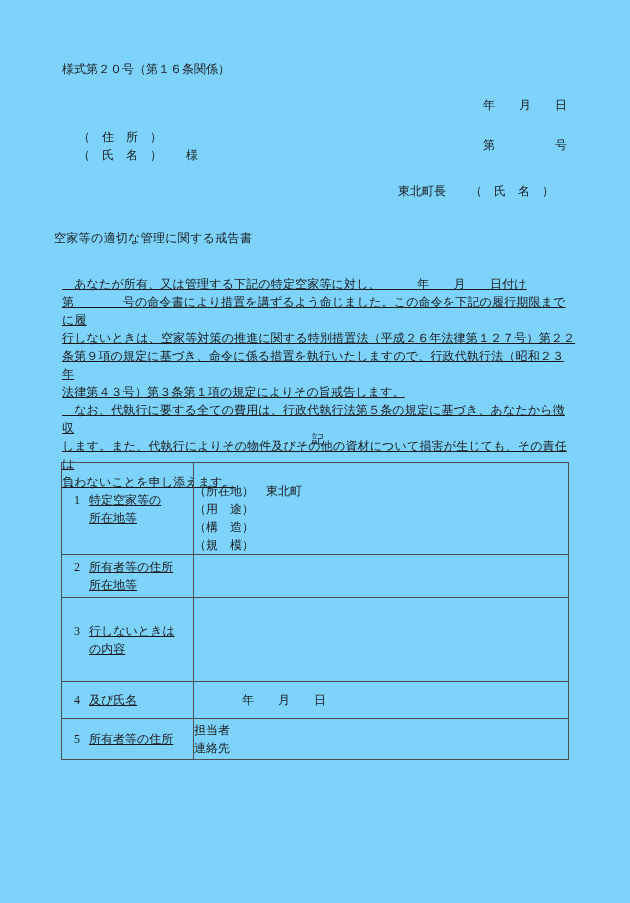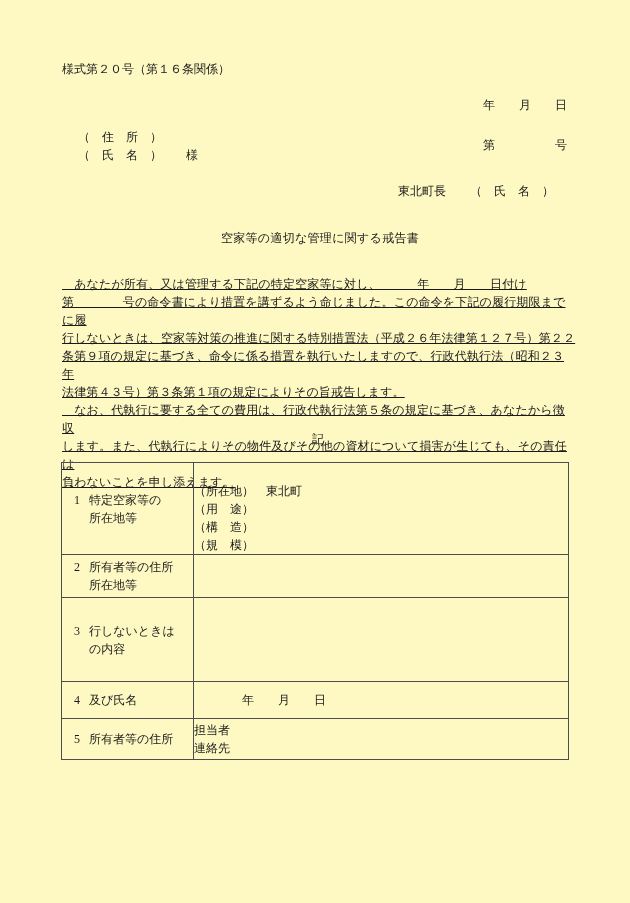--- a/index.html
+++ b/index.html
@@ -4,35 +4,35 @@
 <style>
   html, body {
     margin: 0;
     padding: 0;
     background: #fcfcfc;
   }
   .page {
     position: relative;
     width: 630px;
     height: 903px;
-    background: #fef9c3;
+    background: #7dd3fc;
     color: #1a1a1a;
     font-family: "Liberation Serif", "DejaVu Serif", serif;
     font-size: 12px;
     line-height: 18px;
     overflow: hidden;
   }
   .abs { position: absolute; }
   .form-number { left: 62px; top: 60px; }
   .doc-number  { right: 63px; top: 92px; text-align: center; margin-top: 44px; }
   .doc-date    { right: 63px; top: 96px; text-align: right; }
   .addr-block  { left: 78px; top: 128px; }
   .addr-block div { height: 18px; }
   .issuer      { right: 76px; top: 182px; text-align: right; }
-  .doc-title   { left: 64px; top: 229px; width: 512px; text-align: center; letter-spacing: 0.3px; }
+  .doc-title   { left: 54px; top: 229px; width: 512px; text-align: left; letter-spacing: 0.3px; }
   .body-text   {
     left: 62px; top: 275px; width: 514px;
     white-space: pre-line;
     letter-spacing: 0.15px;
     text-decoration: underline;
   }
   .ki-heading  { left: 62px; top: 430px; width: 512px; text-align: center; }
 
   .form-table {
     position: absolute;
@@ -49,21 +49,21 @@
     vertical-align: middle;
     padding: 0;
   }
   .label-cell { width: 131px; }
   .label-wrap {
     display: flex;
     align-items: flex-start;
     padding: 2px 2px 2px 12px;
   }
   .row-no { flex: 0 0 15px; }
-  .row-label { flex: 1; white-space: pre-line; }
+  .row-label { flex: 1; white-space: pre-line; text-decoration: underline; }
   .content-cell {
     white-space: pre-line;
     padding: 2px 6px 2px 13px;
   }
   .r1 { height: 82px; }
   .r2 { height: 43px; }
   .r3 { height: 84px; }
   .r4 { height: 37px; }
   .r5 { height: 41px; }
   .r1 .content-cell { vertical-align: top; padding-top: 19px; }

